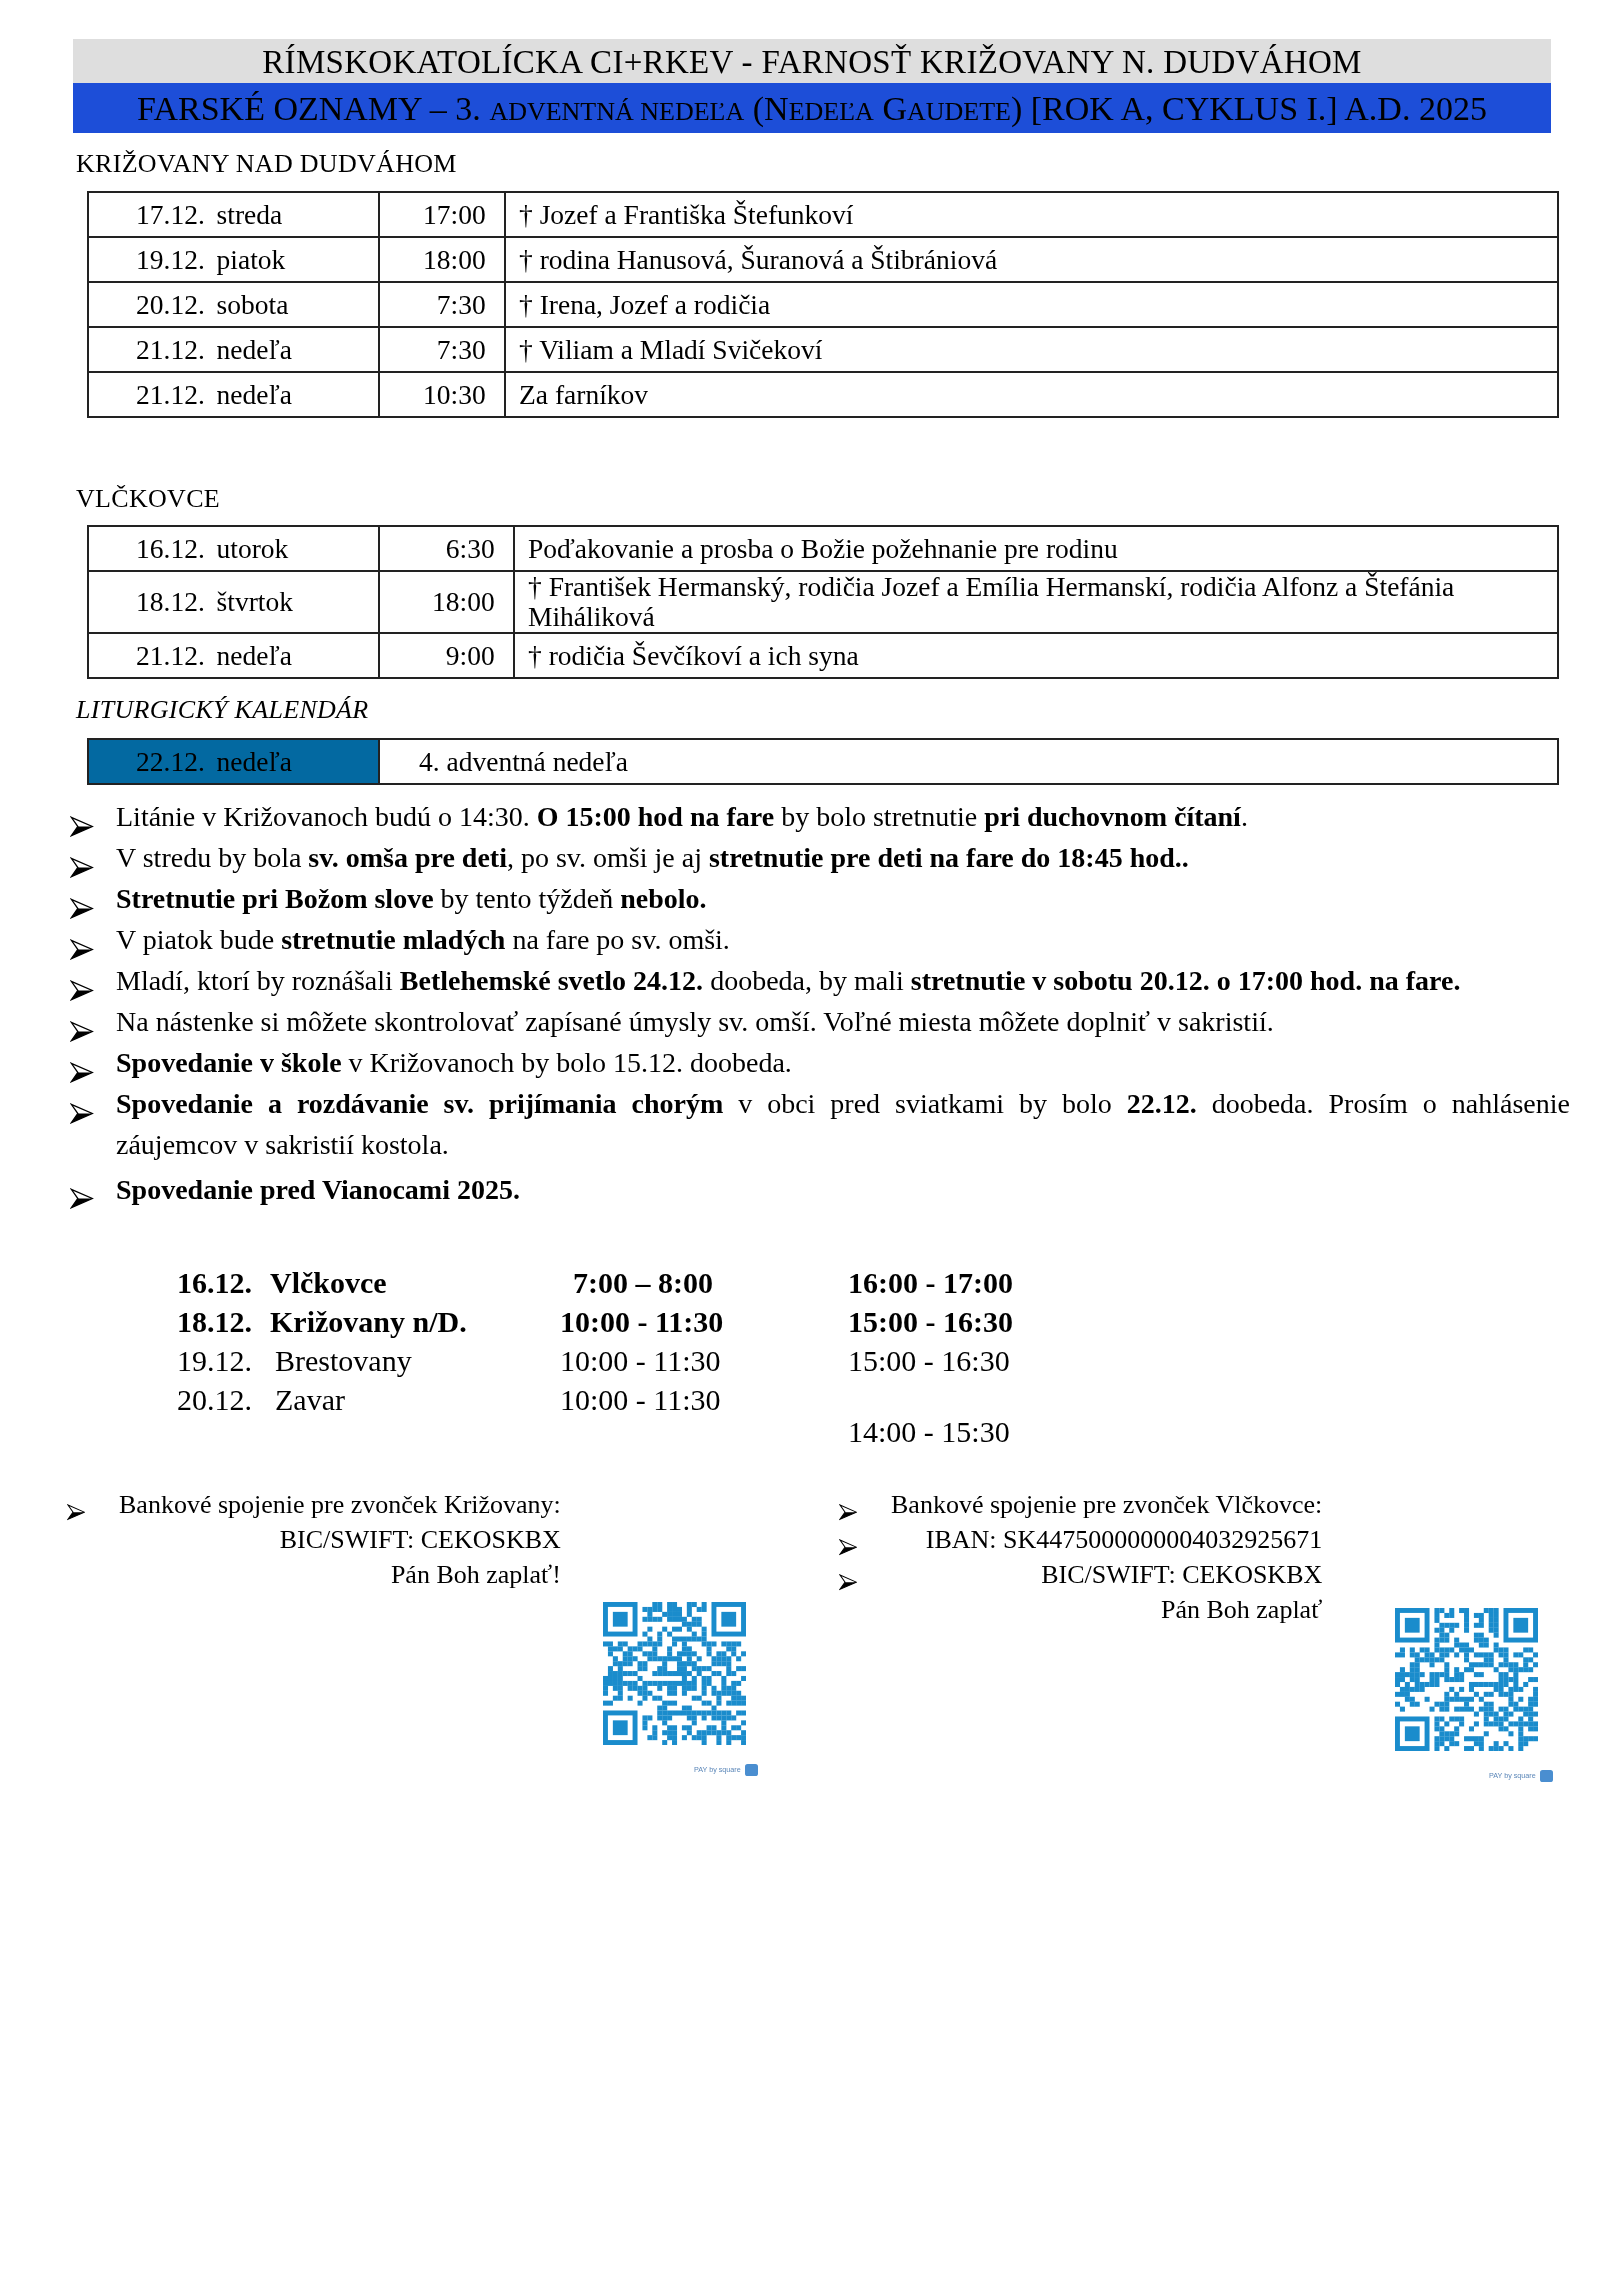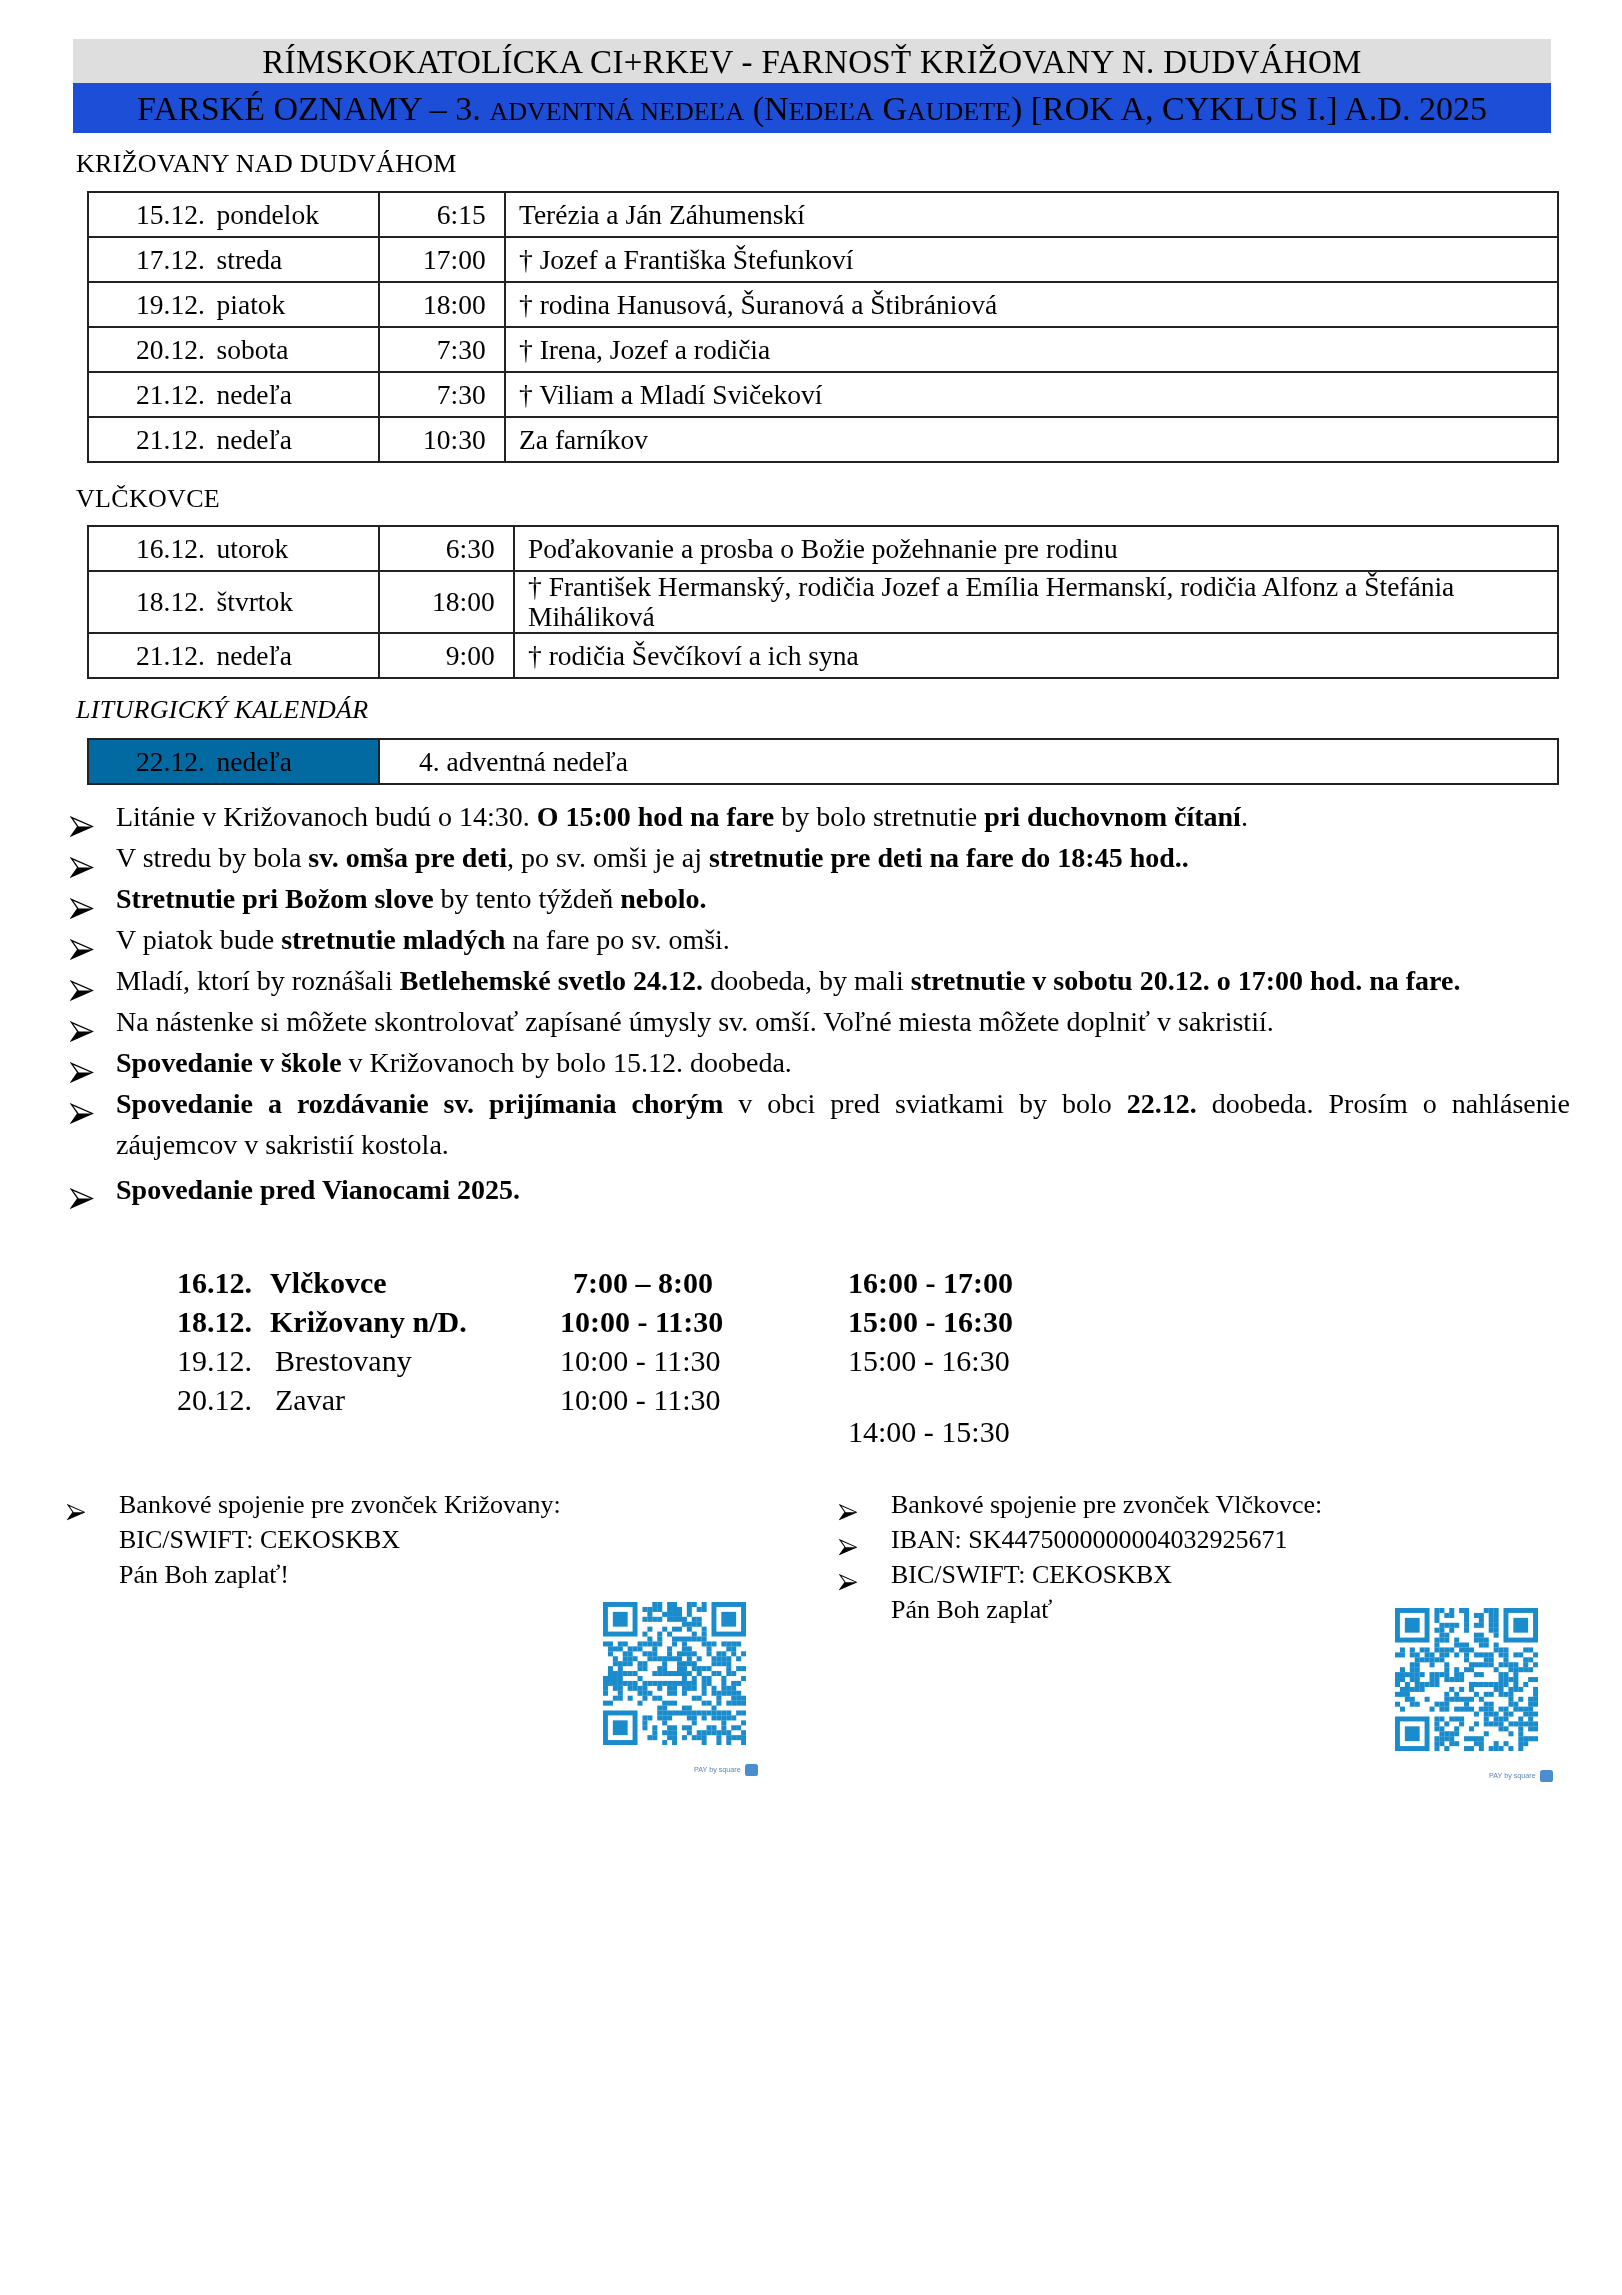--- a/index.html
+++ b/index.html
@@ -28,21 +28,21 @@
   .ann-item .arrow { position: absolute; left: 5.2px; top: 10.5px; width: 23.6px; height: 21px; }
   .ann-item b { font-weight: bold; }
 
   .conf { position: absolute; left: 177px; top: 1263px; font-size: 30px; line-height: 39px; }
   .conf-row { position: relative; height: 39px; white-space: nowrap; }
   .conf-row span { position: absolute; top: 0; }
   .conf-row.bold { font-weight: bold; }
 
   
   .bank { position: absolute; font-size: 26px; line-height: 35px; }
-  .bank-line { position: relative; padding-left: 52px; white-space: nowrap; }
+  .bank-line { position: relative; padding-left: 52px; white-space: nowrap; text-align: right; }
   .bank-line .arrow { position: absolute; left: 0; top: 8.5px; width: 18.3px; height: 18.3px; }
 
   .qr { position: absolute; width: 143px; height: 143px; }
   .paybys { position: absolute; font-size: 7.2px; color: #5a86b8; font-family: "Liberation Sans", sans-serif; white-space: nowrap; }
   .paybys .pbs-icon { display: inline-block; width: 13px; height: 11.8px; background: #4a8ed0; border-radius: 2.6px; vertical-align: middle; margin-left: 3.9px; }
 </style>
 </head>
 <body>
 
 <div class="band band-gray">
@@ -55,25 +55,20 @@
 </div>
 
 <div class="section-label" style="top:149px;">KRIŽOVANY NAD DUDVÁHOM</div>
 <table class="sched" style="top:191px;">
   <colgroup>
       <col style="width:291px">
       <col style="width:126px">
       <col>
     </colgroup>
   <tbody id="tbl-krizovany">
-      <tr>
-        <td class="date"><span>15.12.</span><span class="gap"></span><span>pondelok</span></td>
-        <td class="time">6:15</td>
-        <td class="intent">Terézia a Ján Záhumenskí</td>
-      </tr>
       <tr>
         <td class="date"><span>17.12.</span><span class="gap"></span><span>streda</span></td>
         <td class="time">17:00</td>
         <td class="intent">† Jozef a Františka Štefunkoví</td>
       </tr>
       <tr>
         <td class="date"><span>19.12.</span><span class="gap"></span><span>piatok</span></td>
         <td class="time">18:00</td>
         <td class="intent">† rodina Hanusová, Šuranová a Štibrániová</td>
       </tr>

